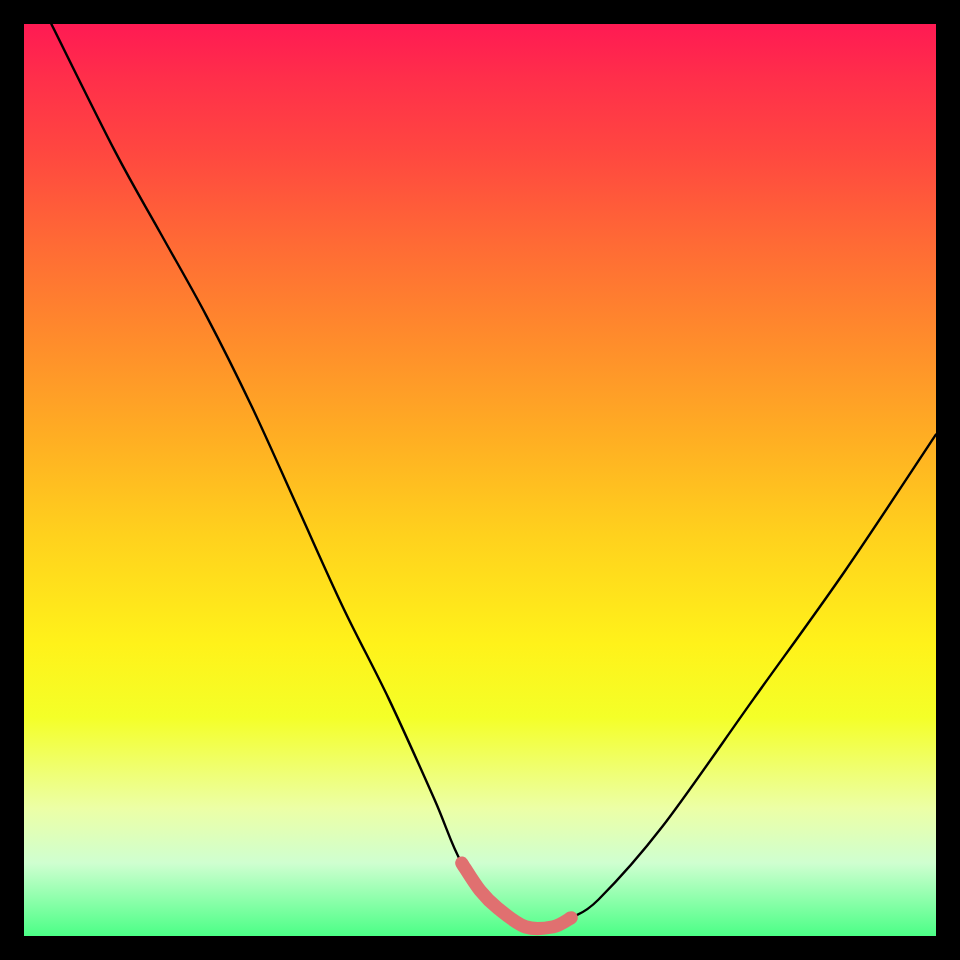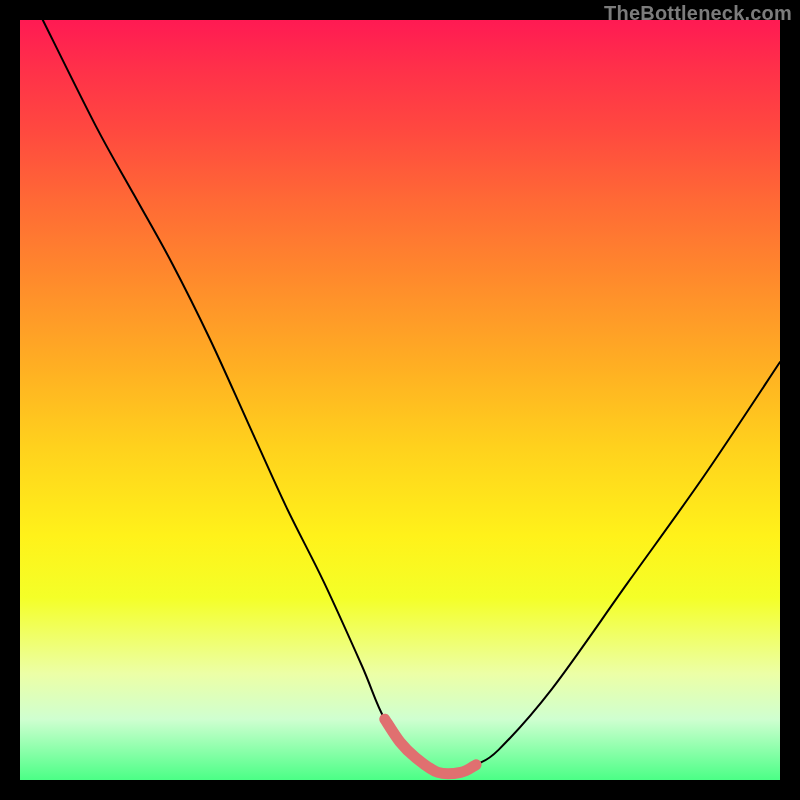--- a/index.html
+++ b/index.html
@@ -56,14 +56,13 @@
 </head>
 <body>
 
 <div class="stage">
   <div class="plot">
     <svg id="chart-svg" viewBox="0 0 760 760" preserveAspectRatio="none">
         <path d="M 22.8,0 C 31.666666666666668,17.73333333333333 60.8,77.26666666666665 76,106.39999999999998 C 91.2,135.5333333333333 101.33333333333333,151.99999999999997 114,174.79999999999995 C 126.66666666666667,197.59999999999994 139.33333333333334,219.13333333333324 152,243.19999999999993 C 164.66666666666666,267.2666666666666 177.33333333333334,292.6 190,319.20000000000005 C 202.66666666666666,345.80000000000007 215.33333333333334,374.93333333333334 228,402.8 C 240.66666666666666,430.6666666666667 253.33333333333334,459.80000000000007 266,486.40000000000003 C 278.6666666666667,513 291.3333333333333,535.8 304,562.4 C 316.6666666666667,589 331.8666666666667,623.2 342,646 C 352.1333333333333,668.8 355.93333333333334,684 364.8,699.2 C 373.6666666666667,714.4000000000001 386.3333333333333,728.3333333333334 395.2,737.2 C 404.06666666666666,746.0666666666667 410.4000000000001,749.8666666666667 418.00000000000006,752.4 C 425.6,754.9333333333333 434.46666666666664,753.6666666666666 440.79999999999995,752.4 C 447.13333333333327,751.1333333333333 449.66666666666663,748.5999999999999 456,744.8 C 462.33333333333337,741 466.1333333333333,742.2666666666667 478.8,729.6 C 491.4666666666667,716.9333333333334 510.4666666666667,696.6666666666666 532,668.8 C 553.5333333333333,640.9333333333333 582.6666666666666,597.8666666666667 608,562.4 C 633.3333333333334,526.9333333333333 658.6666666666666,492.73333333333335 684,456 C 709.3333333333334,419.26666666666665 747.3333333333334,360.99999999999994 760,341.99999999999994" fill="none" stroke="#000000" stroke-width="2" stroke-linecap="round" stroke-linejoin="round"></path>
         <path d="M 364.8,699.2 C 367.33333333333337,703 374.93333333333334,715.6666666666666 380,722 C 385.06666666666666,728.3333333333334 388.8666666666667,732.1333333333334 395.2,737.2 C 401.5333333333333,742.2666666666667 410.4000000000001,749.8666666666667 418.00000000000006,752.4 C 425.6,754.9333333333333 434.46666666666664,753.6666666666666 440.79999999999995,752.4 C 447.13333333333327,751.1333333333333 453.46666666666664,746.0666666666666 456,744.8" fill="none" stroke="#e07070" stroke-width="11" stroke-linecap="round" stroke-linejoin="round"></path>
       </svg>
   </div>
-  <div class="watermark">TheBottleneck.com</div>
 </div>
 
 </body></html>

